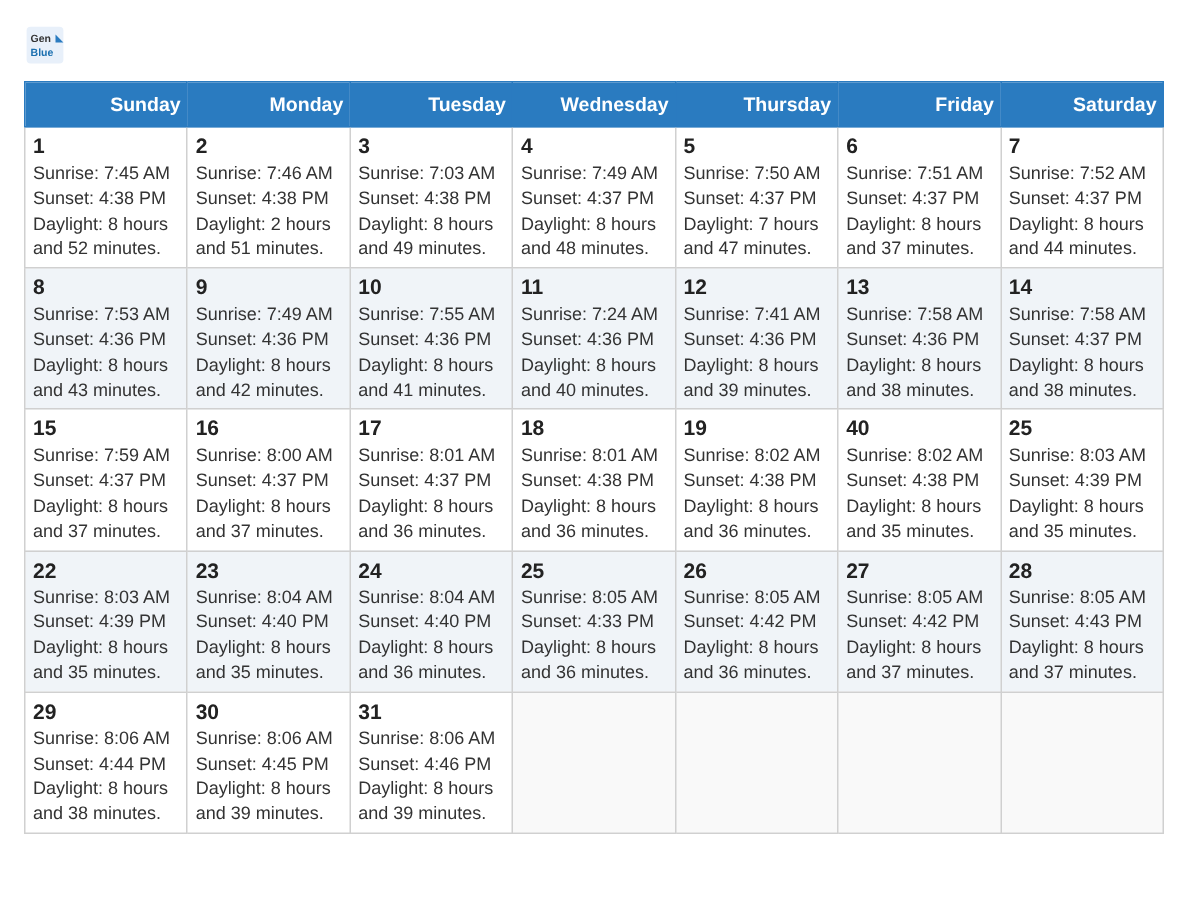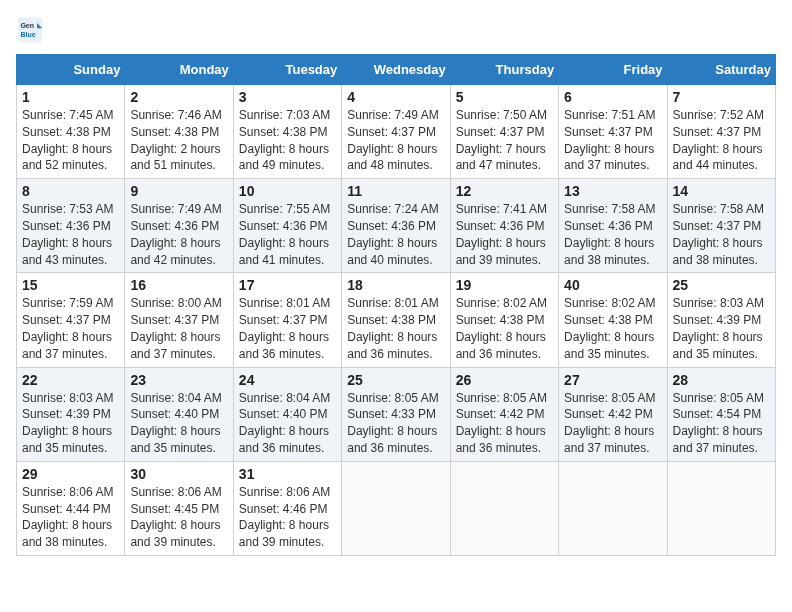--- a/index.html
+++ b/index.html
@@ -346,21 +346,21 @@
         <div class="cell-content">
           <span>Sunrise: 8:05 AM</span><br>
           <span>Sunset: 4:42 PM</span><br>
           <span>Daylight: 8 hours and 37 minutes.</span>
         </div>
       </td>
         <td>
         <span class="day-number">28</span>
         <div class="cell-content">
           <span>Sunrise: 8:05 AM</span><br>
-          <span>Sunset: 4:54 PM</span><br>
+          <span>Sunset: 4:43 PM</span><br>
           <span>Daylight: 8 hours and 37 minutes.</span>
         </div>
       </td>
       </tr>
       <tr>
         <td>
         <span class="day-number">29</span>
         <div class="cell-content">
           <span>Sunrise: 8:06 AM</span><br>
           <span>Sunset: 4:44 PM</span><br>

